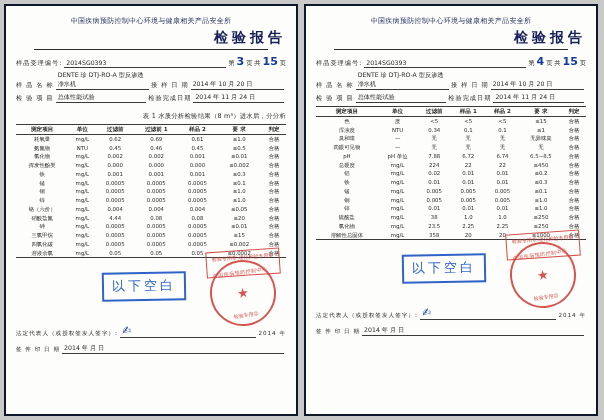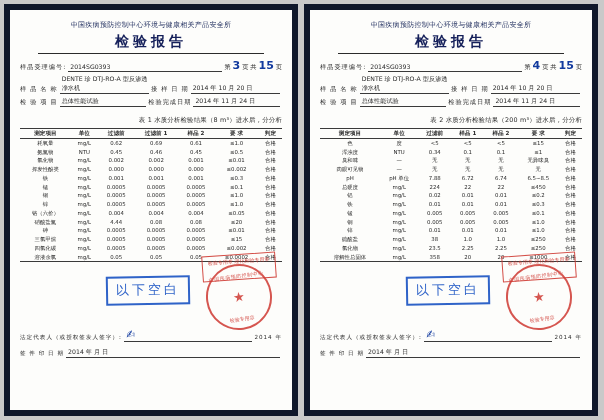--- a/index.html
+++ b/index.html
@@ -5,26 +5,26 @@
   html,body{margin:0;padding:0;}
   body{
     width:604px;height:420px;background:#c9c9c9;
     font-family:"DejaVu Sans","Liberation Sans",sans-serif;
     overflow:hidden;
   }
   .sheets{display:flex;gap:6px;padding:4px;box-sizing:border-box;}
   .sheet{
     position:relative;
     width:294px;height:412px;background:#fdfdfb;box-sizing:border-box;
-    border:6px solid #0f172a;
+    border:2px solid #0f172a;
     padding:6px 10px 0 10px;
     color:#2a2a2a;
   }
   .org{text-align:center;font-size:7px;letter-spacing:.3px;margin-top:4px;color:#1d2b5c;}
-  .title{text-align:center;font-size:14px;font-weight:bold;letter-spacing:4px;margin:3px 0 2px;color:#15205a;}
+  .title{text-align:right;font-size:14px;font-weight:bold;letter-spacing:4px;margin:3px 0 2px;color:#15205a;}
   .titleline{height:1px;background:#2b2b2b;margin:1px 18px 4px;}
   .rowline{display:flex;align-items:flex-end;font-size:6.2px;margin:2px 0;}
   .lab{letter-spacing:1px;white-space:nowrap;}
   .val{flex:1;border-bottom:1px solid #3a3a3a;margin:0 2px;padding-left:2px;min-height:8px;}
   .pagebox{white-space:nowrap;font-size:6.2px;}
   .hand-num{font-size:11px;font-weight:bold;color:#123a9e;}
   .meta{margin-top:5px;}
   .meta .rowline{margin:3px 0;}
   .tblcap{text-align:right;font-size:6.4px;margin:9px 0 3px;letter-spacing:.2px;}
   table{width:100%;border-collapse:collapse;font-size:5.4px;}
@@ -298,21 +298,20 @@
       </div>
 
       <div class="rowline">
         <span class="lab">检 验 项 目</span>
         <span class="val">总体性能试验</span>
         <span class="lab">检验完成日期</span>
         <span class="val">2014 年 11 月 24 日</span>
       </div>
     </div>
 
-    <div class="tblcap">表 2   水质分析检验结果（200 m³）进水后 , 分分析</div>
 
     <table>
       <thead>
         <tr class="grp">
           <th class="bt bb">测定项目</th>
           <th class="bt bb">单位</th>
           <th class="bt bb">过滤前</th>
           <th class="bt bb">样品 1</th>
           <th class="bt bb">样品 2</th>
           <th class="bt bb">要 求</th>

